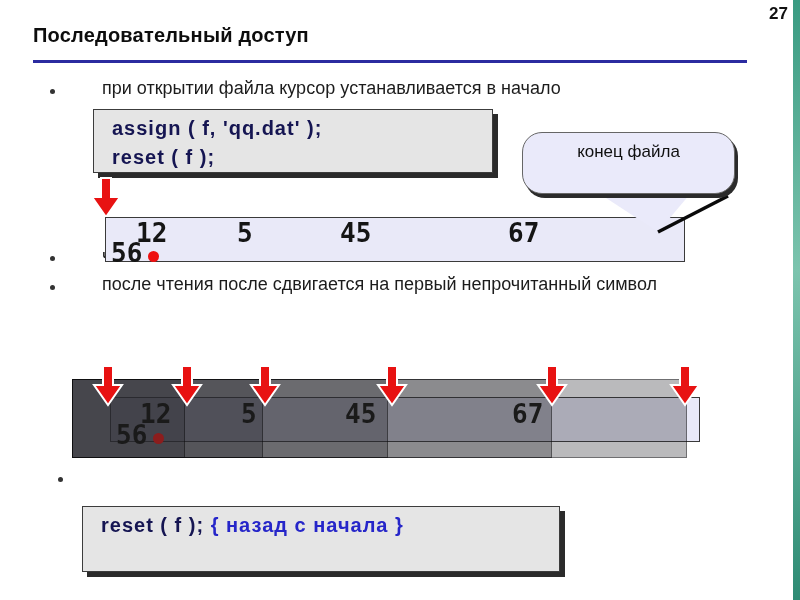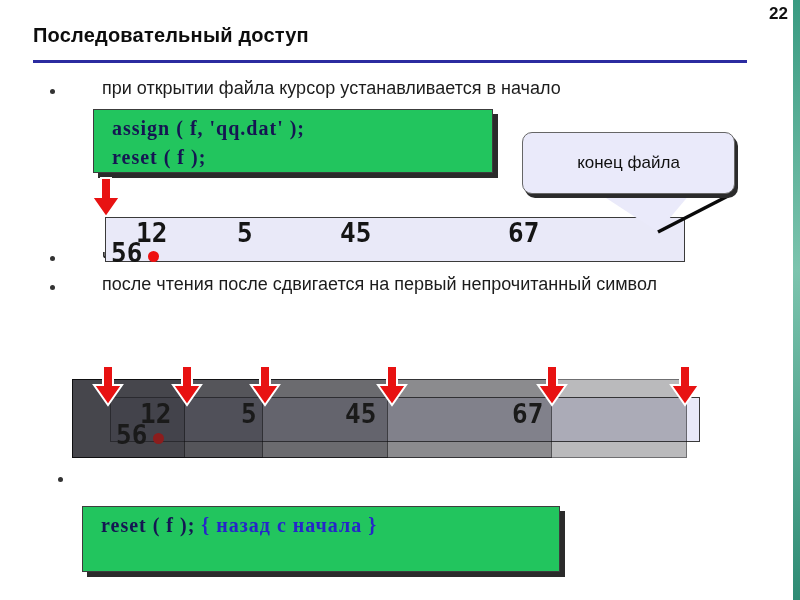--- a/index.html
+++ b/index.html
@@ -11,59 +11,59 @@
   
   .pagenum{top:4px;right:12px;font-size:17px;font-weight:bold;color:#111;}
   
   .title{left:33px;top:24px;font-size:20px;font-weight:bold;color:#0d0d0d;letter-spacing:.2px;}
   .title-underline{left:33px;top:60px;width:714px;height:3px;background:#2b2ba0;}
   
   .bullet-dot{width:5px;height:5px;border-radius:50%;background:#333;}
   .bullet-text{font-size:18px;color:#1c1c1c;white-space:nowrap;margin-left:36px;}
   
   .codebox{
-    background:#22c55e;border:1px solid #3c3c3c;box-shadow:5px 5px 0 0 #2b2b2b;
-    font-family:Liberation Serif, serif;
+    background:#e5e5e5;border:1px solid #3c3c3c;box-shadow:5px 5px 0 0 #2b2b2b;
+    font-family:Liberation Sans, sans-serif;
     font-weight:bold;font-size:20px;letter-spacing:1px;color:#151552;
     padding:4px 2px 0 18px;line-height:29px;white-space:nowrap;box-sizing:border-box;
   }
   .comment-blue{color:#2626c9;}
   .var-x{font-weight:900;}
   
   .strip{background:#e9e9f8;border:1.5px solid #3a3a3a;box-sizing:border-box;}
   .cellnum{
     font-family:"DejaVu Sans Mono","Liberation Mono",monospace;
     font-weight:bold;font-size:26px;color:#151515;white-space:nowrap;
   }
   .dot-red{width:11px;height:11px;border-radius:50%;}
   
   .callout{
-    left:522px;top:132px;width:213px;height:62px;border-radius:10px;
+    left:522px;top:132px;width:213px;height:62px;border-radius:20px;
     background:#eaeafa;border:1px solid #666;box-shadow:3px 4px 0 0 #2b2b2b;
-    text-align:center;font-size:17px;line-height:24px;padding-top:18px;
+    text-align:center;font-size:17px;line-height:24px;padding-top:7px;
     box-sizing:border-box;color:#101010;
   }
   
   .overlay{
     top:379px;height:79px;left:72px;
     background:rgba(40,40,46,0.32);border:1px solid rgba(0,0,0,0.40);
     box-sizing:border-box;
   }
   
   .cursor-arrow{width:34px;height:42px;}
   
   .edge-stripe{top:0;right:0;width:7px;height:600px;
     background:linear-gradient(180deg,#3a9b82 0%,#7cc4ae 45%,#2e8b74 100%);}
 </style>
 </head>
 <body>
 
 <div class="slide">
 
-  <div class="abs pagenum">22</div>
+  <div class="abs pagenum">27</div>
 
   <div class="abs title">Последовательный доступ</div>
   <div class="abs title-underline"></div>
 
   <div class="abs bullet-dot" style="left:50px;top:89px;"></div>
   <div class="abs bullet-text" style="left:66px;top:78px;">при открытии файла курсор устанавливается в начало</div>
 
   <div class="abs codebox" style="left:93px;top:109px;width:400px;height:64px;">
     <div>assign ( f, 'qq.dat' );</div>
     <div>reset ( f );</div>

